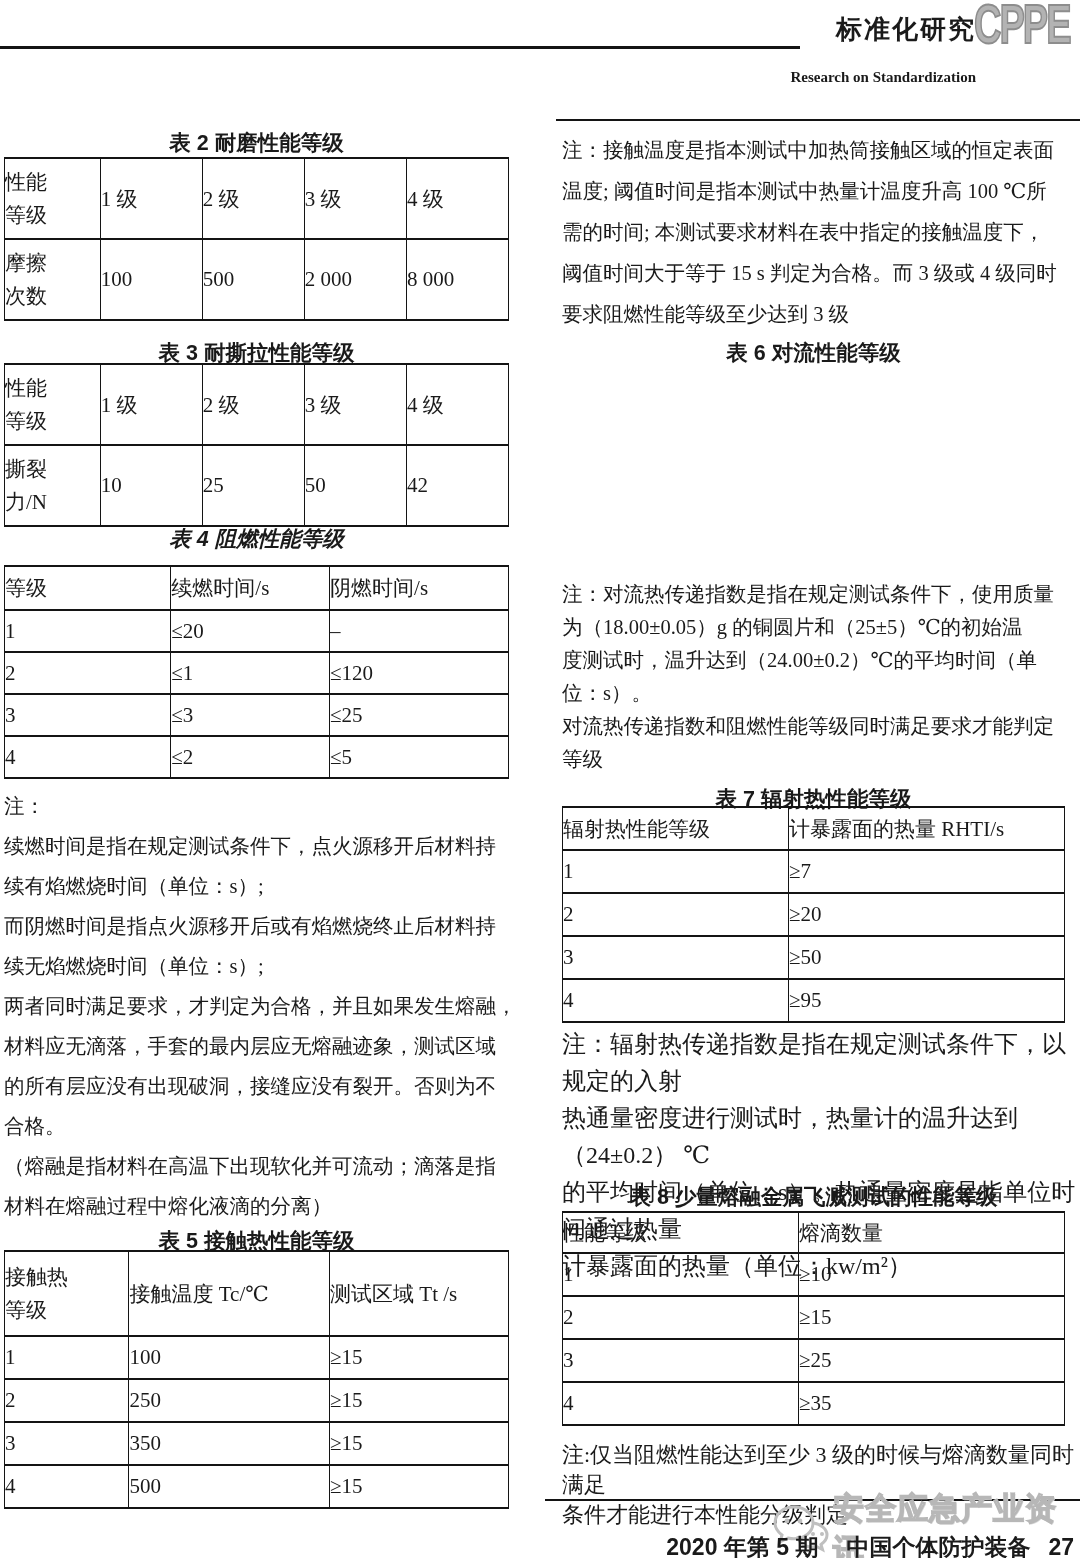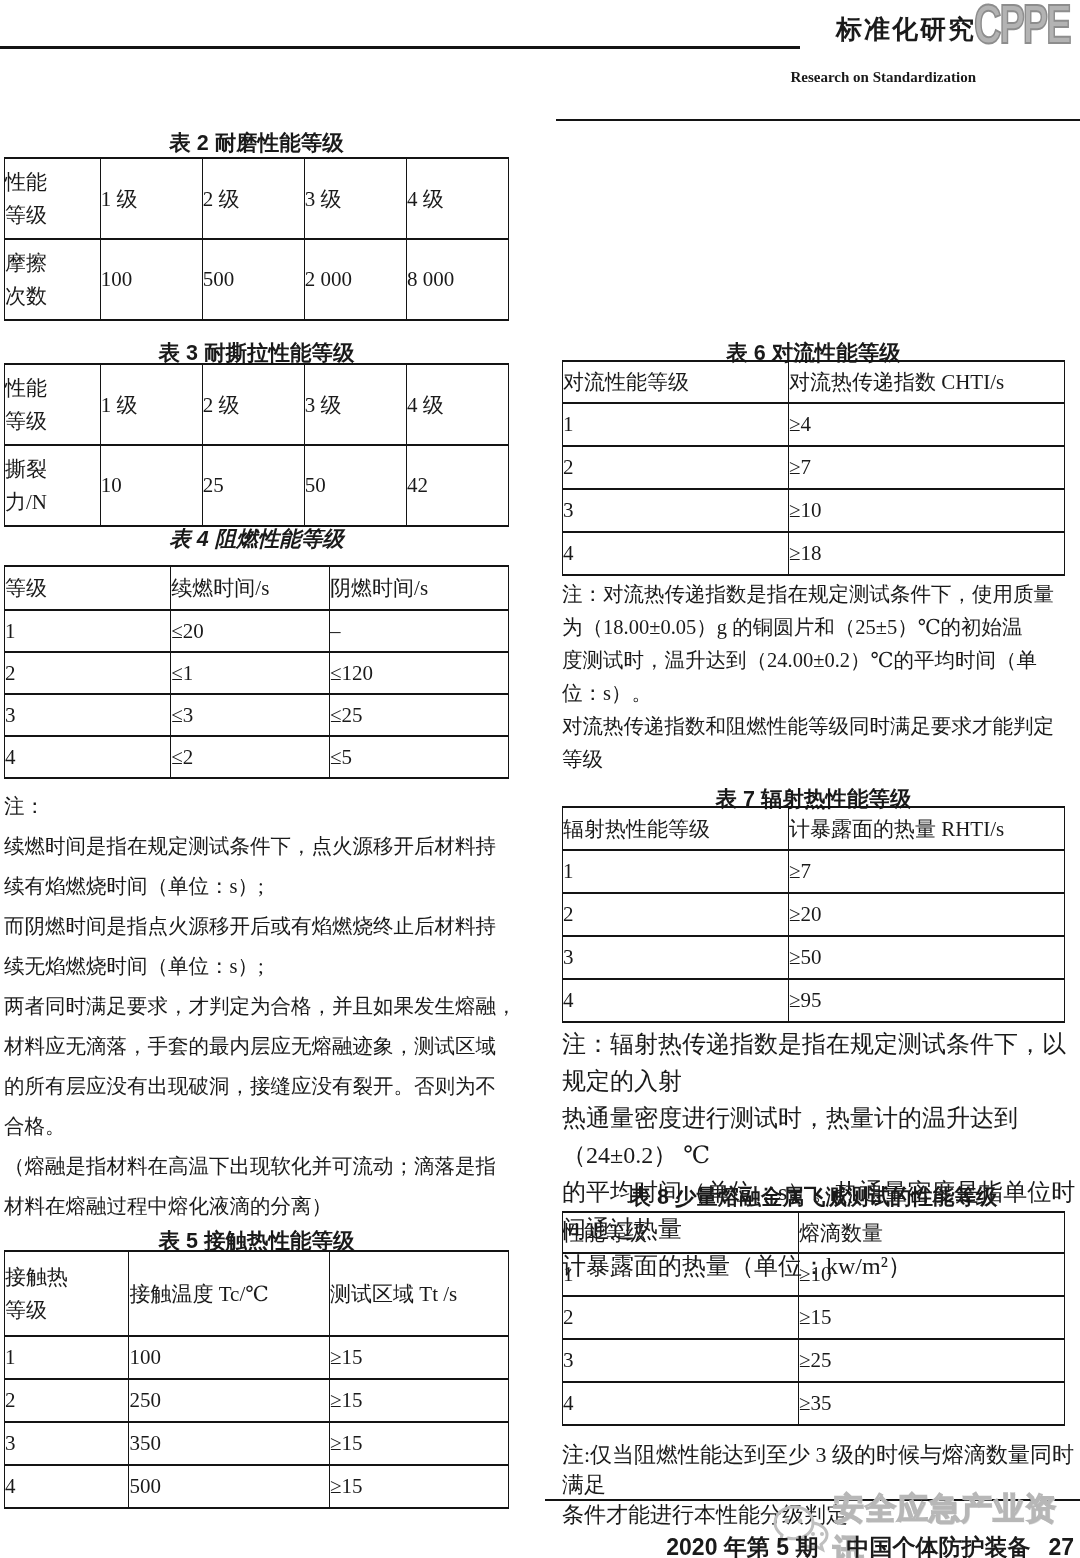--- a/index.html
+++ b/index.html
@@ -195,50 +195,27 @@
         <td>≥15</td>
       </tr>
     </tbody>
       </table>
   </div>
 
   <div class="rule-mid"></div>
 
   <div class="col col-right">
 
+    <div class="note" style="top:130px;line-height:41px;">注：接触温度是指本测试中加热筒接触区域的恒定表面
+温度; 阈值时间是指本测试中热量计温度升高 100 ℃所
+需的时间; 本测试要求材料在表中指定的接触温度下，
+阈值时间大于等于 15 s 判定为合格。而 3 级或 4 级同时
+要求阻燃性能等级至少达到 3 级</div>
 
     <div class="t-title" style="top:338px;">表 6 对流性能等级</div>
-    <table class="tbl t6" style="top:360px;">
-      <colgroup>
-          <col style="width:45%">
-          <col style="width:55%">
-        </colgroup>
-      <tbody>
-          <tr class="hd">
-        <td>对流性能等级</td>
-        <td>对流热传递指数 CHTI/s</td>
-      </tr>
-      <tr>
-        <td>1</td>
-        <td>≥4</td>
-      </tr>
-      <tr>
-        <td>2</td>
-        <td>≥7</td>
-      </tr>
-      <tr>
-        <td>3</td>
-        <td>≥10</td>
-      </tr>
-      <tr>
-        <td>4</td>
-        <td>≥18</td>
-      </tr>
-    </tbody>
-      </table>
 
     <div class="note" style="top:578px;line-height:33px;">注：对流热传递指数是指在规定测试条件下，使用质量
 为（18.00±0.05）g 的铜圆片和（25±5）℃的初始温
 度测试时，温升达到（24.00±0.2）℃的平均时间（单
 位：s）。
 对流热传递指数和阻燃性能等级同时满足要求才能判定
 等级</div>
 
     <div class="t-title" style="top:784px;">表 7 辐射热性能等级</div>
     <table class="tbl t7" style="top:806px;">

